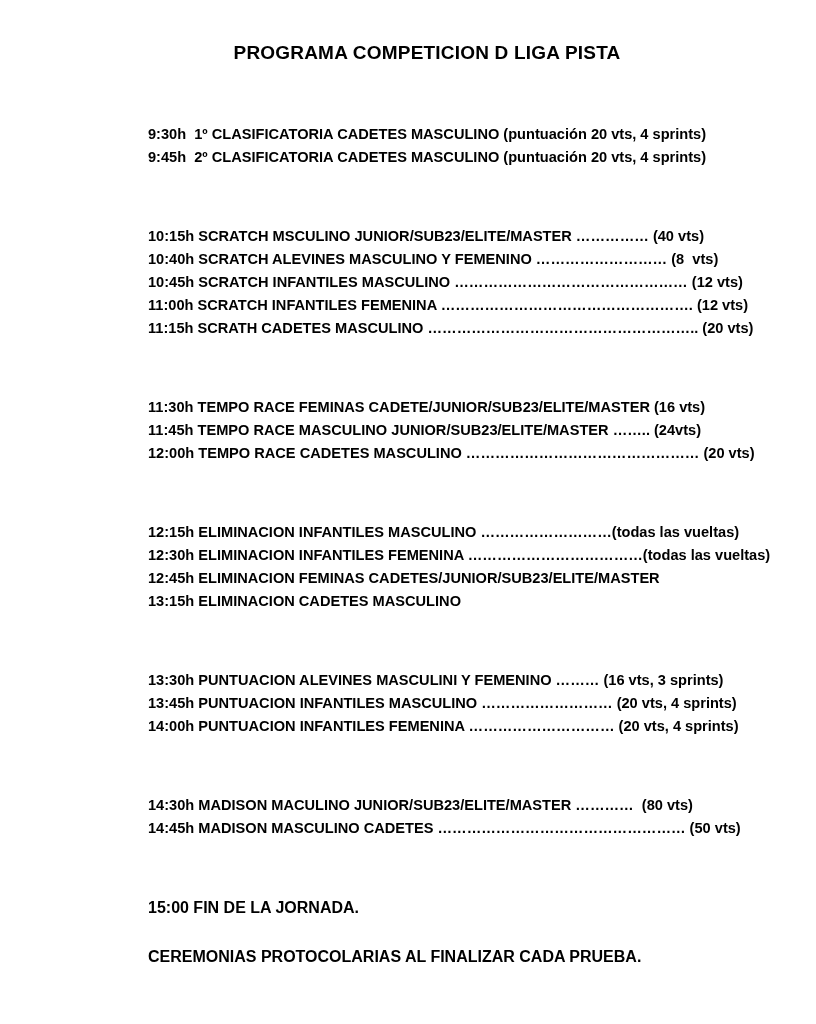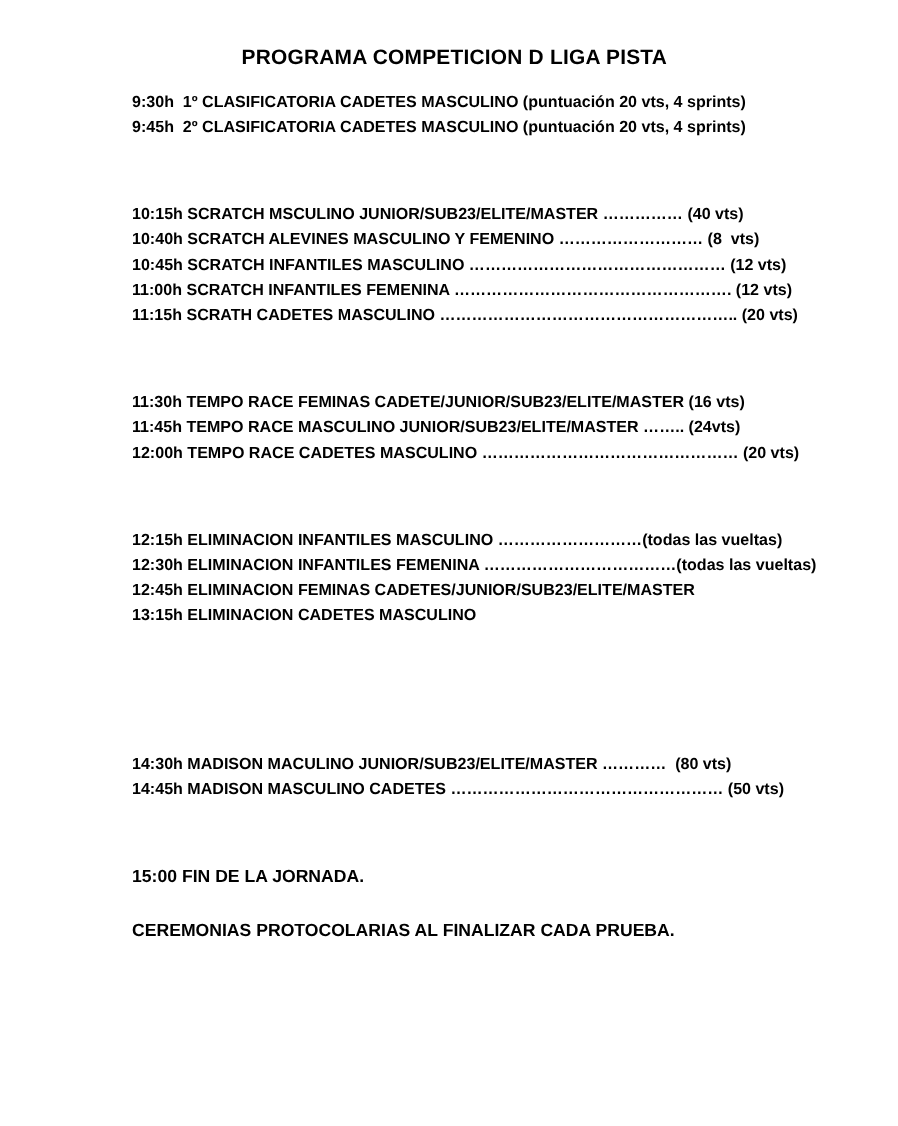--- a/index.html
+++ b/index.html
@@ -12,42 +12,42 @@
     height: 1024px;
     font-family: "Liberation Sans", sans-serif;
     color: #000000;
     overflow: hidden;
   }
   .page {
     position: relative;
     width: 816px;
     height: 1024px;
     box-sizing: border-box;
-    padding: 30px 60px 20px 60px;
+    padding: 30px 60px 20px 88px;
   }
   .doc-title {
     text-align: center;
     font-weight: bold;
     font-size: 19px;
     letter-spacing: 0.2px;
     margin: 12px 0 0 0;
     padding-left: 10px;
   }
   .block {
     margin-left: 60px;
   }
   .line {
     font-weight: bold;
     font-size: 14.6px;
     line-height: 23px;
     white-space: pre;
   }
   .gap-lg { height: 56px; }
   .gap-sm { height: 26px; }
-  .first-block { margin-top: 18px; }
+  .first-block { margin-top: 59px; }
   .footer-line {
     font-weight: bold;
     font-size: 16px;
     line-height: 23px;
   }
 </style>
 </head>
 <body>
 
 <div class="page">
@@ -81,20 +81,25 @@
 
   <div class="block">
     <div class="line">12:15h ELIMINACION INFANTILES MASCULINO ………………………(todas las vueltas)</div>
     <div class="line">12:30h ELIMINACION INFANTILES FEMENINA ………………………………(todas las vueltas)</div>
     <div class="line">12:45h ELIMINACION FEMINAS CADETES/JUNIOR/SUB23/ELITE/MASTER</div>
     <div class="line">13:15h ELIMINACION CADETES MASCULINO</div>
   </div>
 
   <div class="gap-lg"></div>
 
+  <div class="block">
+    <div class="line">13:30h PUNTUACION ALEVINES MASCULINI Y FEMENINO ……… (16 vts, 3 sprints)</div>
+    <div class="line">13:45h PUNTUACION INFANTILES MASCULINO ……………………… (20 vts, 4 sprints)</div>
+    <div class="line">14:00h PUNTUACION INFANTILES FEMENINA ………………………… (20 vts, 4 sprints)</div>
+  </div>
 
   <div class="gap-lg"></div>
 
   <div class="block">
     <div class="line">14:30h MADISON MACULINO JUNIOR/SUB23/ELITE/MASTER …………  (80 vts)</div>
     <div class="line">14:45h MADISON MASCULINO CADETES …………………………………………… (50 vts)</div>
   </div>
 
   <div class="gap-lg"></div>
 

